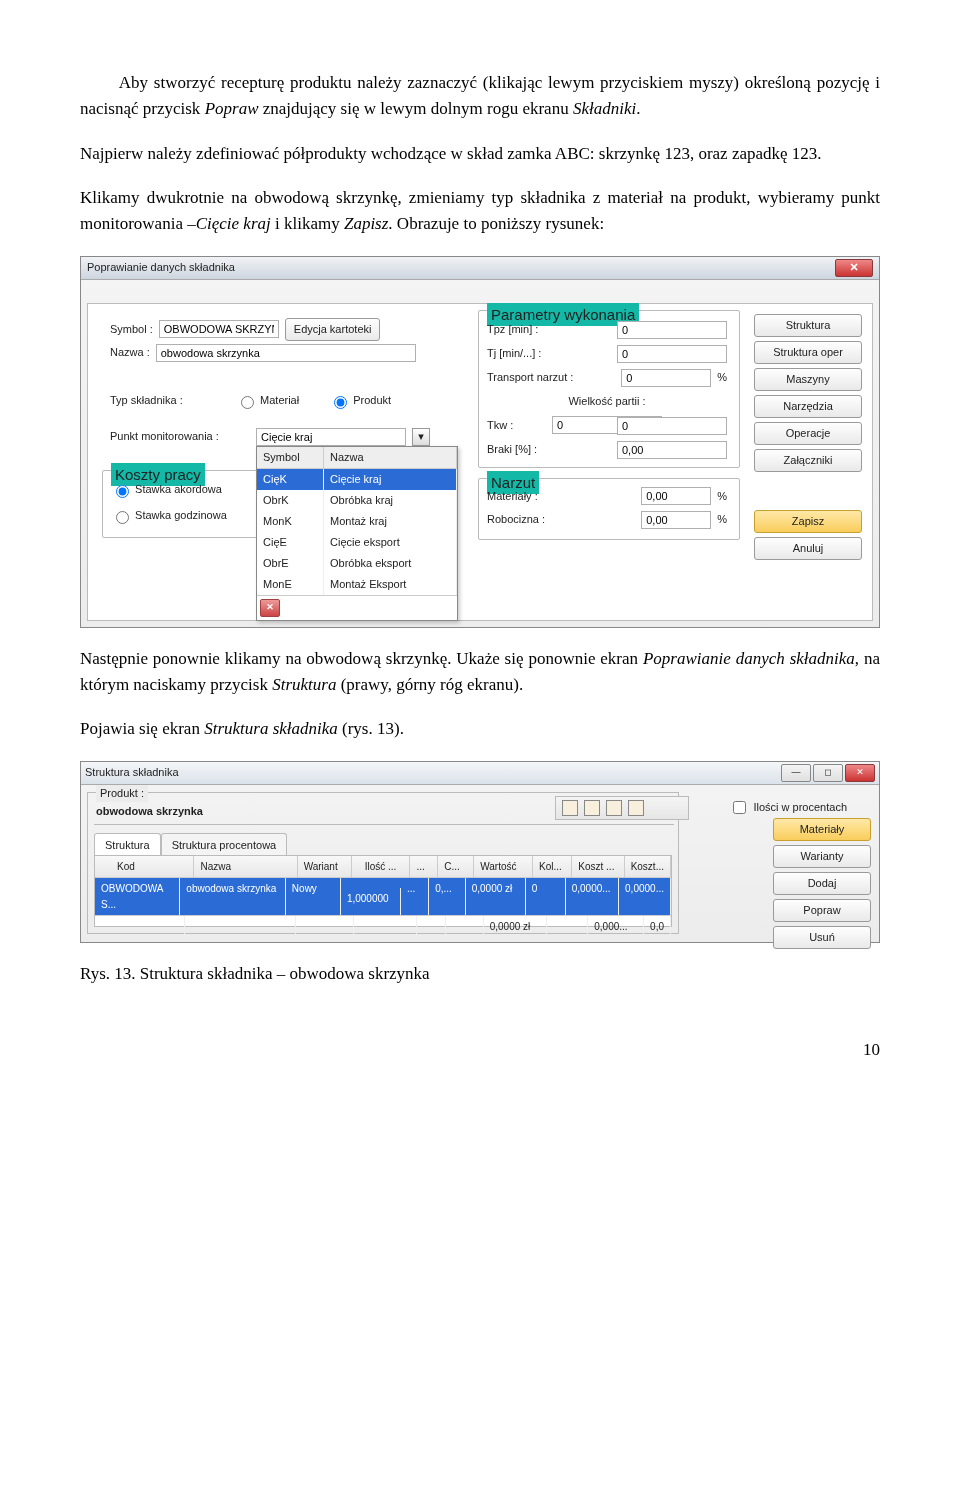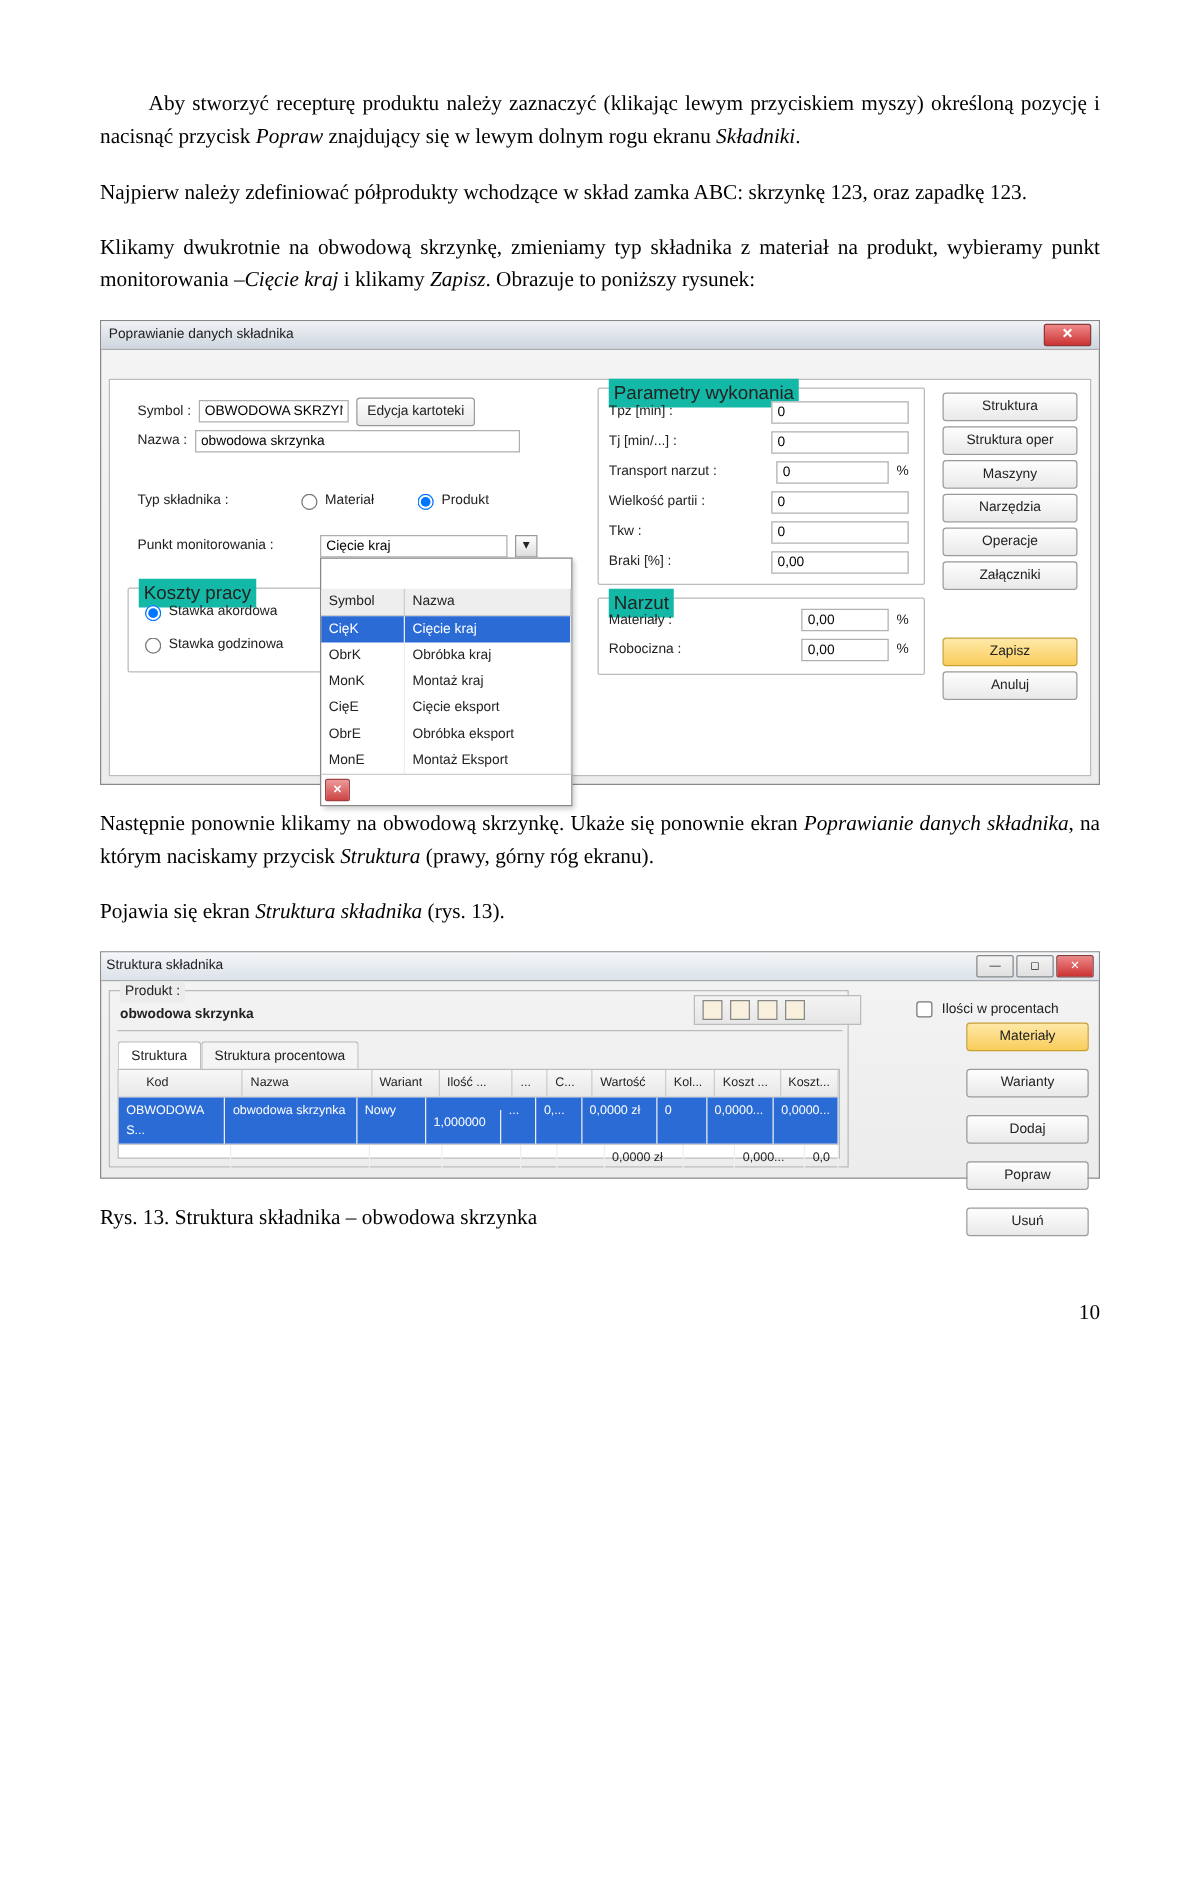--- a/index.html
+++ b/index.html
@@ -72,21 +72,21 @@
   }
   .groupbox .legend {
     position:absolute; top:-8px; left:8px; background:#14b8a6;
     padding:0 4px; font-size:15px;
   }
   .dropdown {
     position:absolute; border:1px solid #888; background:#fff;
     box-shadow:2px 2px 4px rgba(0,0,0,0.2);
   }
   .dropdown .dhead {
-    display:flex; background:#eee; border-bottom:1px solid #ccc;margin-top:24px;
+    display:flex; background:#eee; border-bottom:1px solid #ccc;
   }
   .dropdown .dhead div { padding:2px 6px; border-right:1px solid #ccc; }
   .dropdown .drow { display:flex; }
   .dropdown .drow div { padding:2px 6px; border-right:1px solid #eee; }
   .dropdown .drow.sel { background:#2a6bd6; color:#fff; }
   .dclose {
     width:18px; height:16px; border:1px solid #a04040;
     background:linear-gradient(#e99,#c44); border-radius:2px;
     color:#fff; display:flex; align-items:center; justify-content:center;
     font-size:9px; font-weight:bold;
@@ -121,21 +121,21 @@
   .figB .grow { display:flex; }
   .figB .gc { padding:3px 6px; border-right:1px solid #eee; font-size:10px; }
   .figB .grow.sel { background:#2a6bd6; color:#fff; }
   .figB .toolbar {
     position:absolute; right:190px; top:34px; width:120px; height:22px;
     border:1px solid #bbb; background:linear-gradient(#f4f4f4,#e6e6e6);
     display:flex; align-items:center; gap:6px; padding:0 6px;
   }
   .ticon { width:14px; height:14px; border:1px solid #888; background:#f8f0dc; }
   .figB .chk { position:absolute; right:32px; top:36px; display:flex; align-items:center; gap:4px; }
-  .figB .rbtns { position:absolute; right:8px; top:56px; display:flex; flex-direction:column; gap:14px; }
+  .figB .rbtns { position:absolute; right:8px; top:56px; display:flex; flex-direction:column; gap:4px; }
   .figB .rbtns .btn { width:80px; text-align:center; }
   .pagenum { text-align:right; margin-top:50px; font-family:"Times New Roman",serif; font-size:17px; }
 </style>
 </head>
 <body>
 
 <p class="para">
   <span style="display:inline-block;width:34px;"></span>
   <span>Aby stworzyć recepturę produktu należy zaznaczyć (klikając lewym przyciskiem myszy) określoną pozycję i nacisnąć przycisk </span><span class="italic">Popraw</span><span> znajdujący się w lewym dolnym rogu ekranu </span><span class="italic">Składniki</span><span>.</span>
 </p>
@@ -230,21 +230,21 @@
         </div>
         <div class="fld" style="left:8px;top:34px;width:240px;justify-content:space-between;">
           <span class="lbl">Tj [min/...] :</span>
             <input class="inp" style="width: 110px;" value="0">
         </div>
         <div class="fld" style="left:8px;top:58px;width:240px;">
           <span class="lbl" style="flex:1;">Transport  narzut :</span>
             <input class="inp" style="width: 90px;" value="0">
             <span>%</span>
         </div>
-        <div class="fld" style="left:8px;top:82px;width:240px;justify-content:space-between;">
+        <div class="fld" style="left:8px;top:82px;width:240px;justify-content:space-between;flex-direction:column;">
           <span class="lbl">Wielkość partii :</span>
             <input class="inp" style="width: 110px;" value="0">
         </div>
         <div class="fld" style="left:8px;top:106px;width:240px;justify-content:space-between;">
           <span class="lbl">Tkw :</span>
             <input class="inp" style="width: 110px;" value="0">
         </div>
         <div class="fld" style="left:8px;top:130px;width:240px;justify-content:space-between;">
           <span class="lbl">Braki [%] :</span>
             <input class="inp" style="width: 110px;" value="0,00">
@@ -302,21 +302,21 @@
       <div class="prodtitle">obwodowa skrzynka</div>
       <div class="tabs2">
         <div class="tab2 active">Struktura</div>
         <div class="tab2">Struktura procentowa</div>
       </div>
       <div class="grid">
         <div class="ghead">
           <div class="gh" style="width:86px;margin-left:16px;">Kod</div>
           <div class="gh" style="width:110px;">Nazwa</div>
           <div class="gh" style="width:50px;">Wariant</div>
-          <div class="gh" style="width:56px;">Ilość ...</div>
+          <div class="gh" style="width:56px;text-align:center;">Ilość ...</div>
           <div class="gh" style="width:18px;">...</div>
           <div class="gh" style="width:28px;">C...</div>
           <div class="gh" style="width:56px;">Wartość</div>
           <div class="gh" style="width:32px;">Kol...</div>
           <div class="gh" style="width:48px;">Koszt ...</div>
           <div class="gh" style="flex:1;">Koszt...</div>
         </div>
         <div class="grow sel">
           <div class="gc" style="width:86px;">OBWODOWA S...</div>
           <div class="gc" style="width:110px;">obwodowa skrzynka</div>

